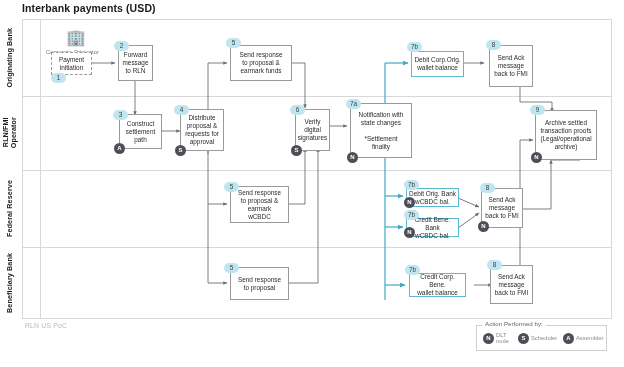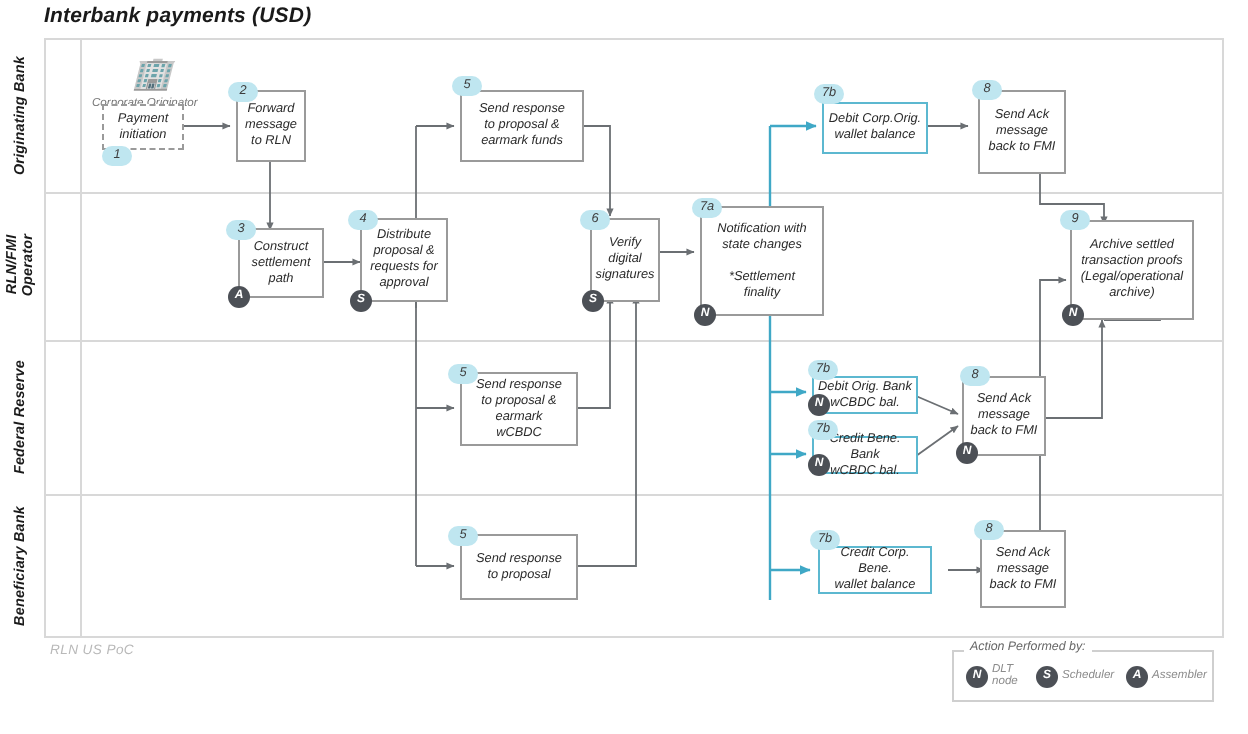--- a/index.html
+++ b/index.html
@@ -1,21 +1,21 @@
 <!DOCTYPE html>
 <html><head>
 <meta charset="utf-8">
 <style>
   html,body{margin:0;padding:0;background:#ffffff;}
   body{
     width:624px;height:367px;position:relative;overflow:hidden;
     font-family:"Liberation Sans","DejaVu Sans",sans-serif;
     color:#333;
   }
-  #canvas{position:absolute;left:0;top:0;width:624px;height:270px;font-style:italic;}
+  #canvas{position:absolute;left:0;top:0;width:624px;height:270px;}
 
   
   .title{
     position:absolute;left:22px;top:2px;
     font-size:10.5px;font-weight:bold;color:#1a1a1a;
     letter-spacing:.1px;white-space:nowrap;
   }
 
   
   .frame{

